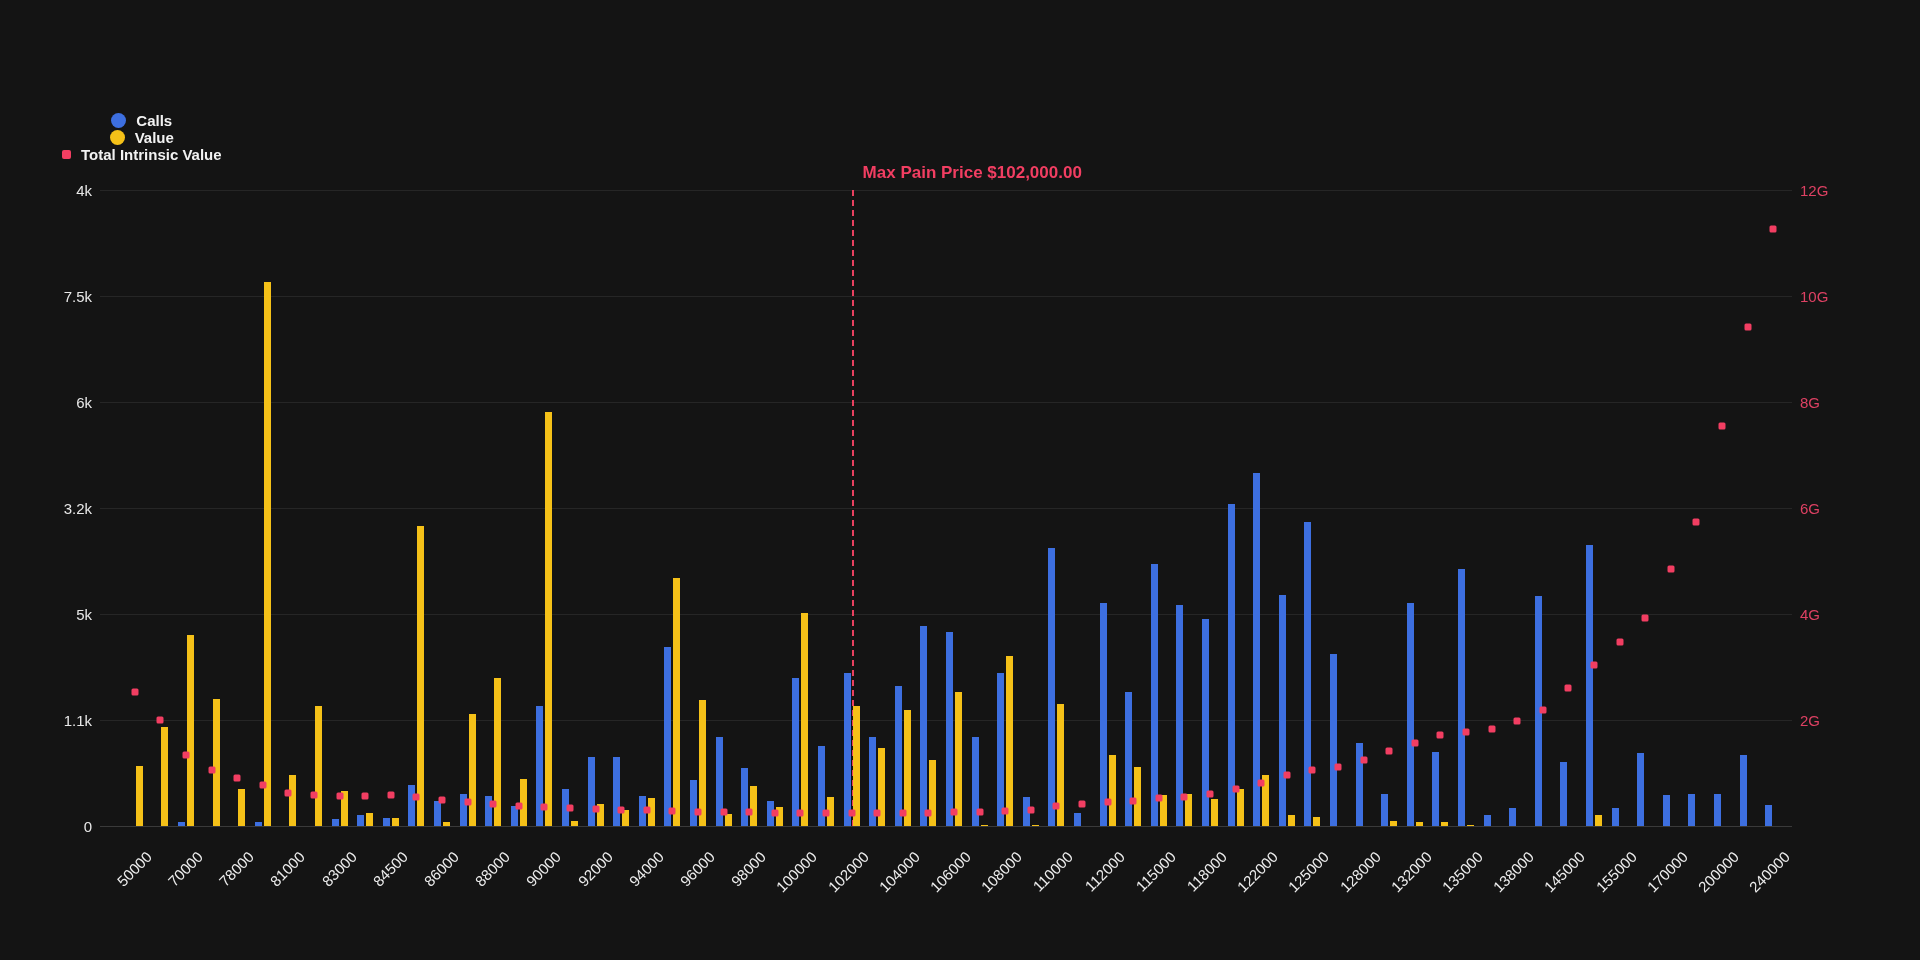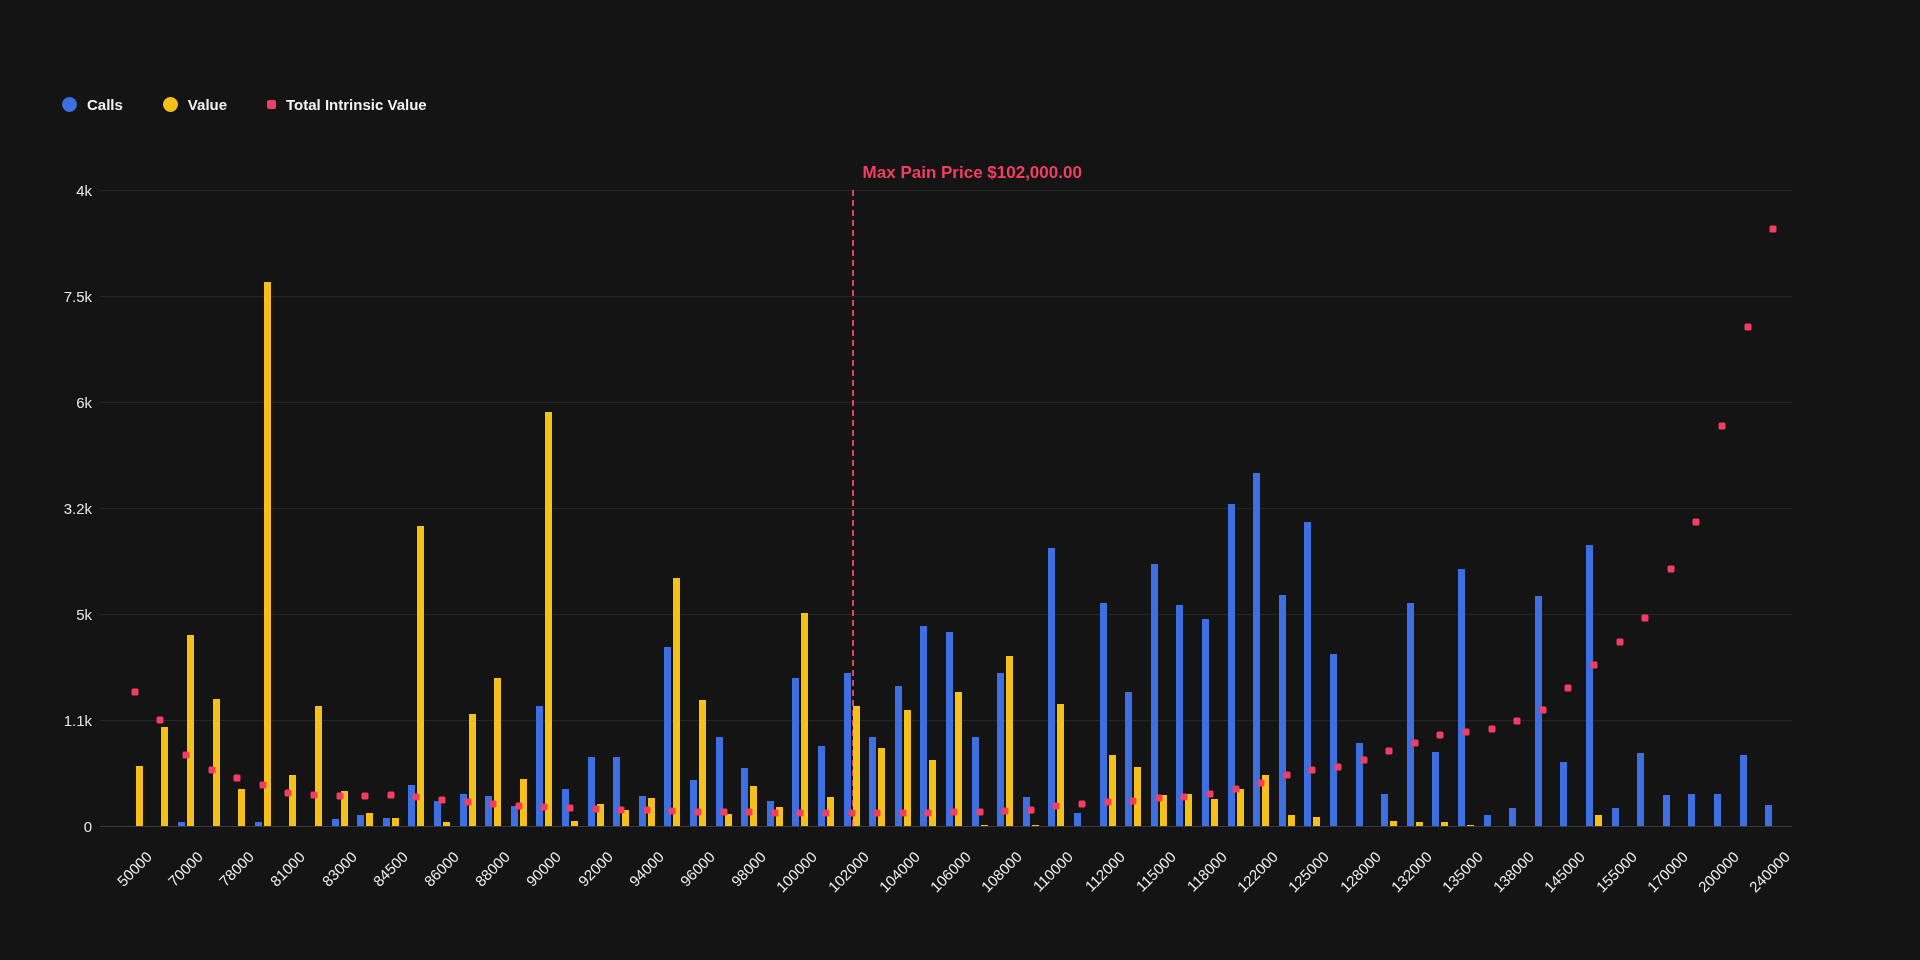--- a/index.html
+++ b/index.html
@@ -1,19 +1,19 @@
 <!DOCTYPE html>
 <html><head>
 <meta charset="utf-8">
 <style>
   html,body{margin:0;padding:0;background:#141414;}
   #app{position:relative;width:1920px;height:960px;background:#141414;overflow:hidden;
        font-family:"Liberation Sans",sans-serif;}
   .title{position:absolute;left:52px;top:48px;color:#fff;font-size:24px;font-weight:bold;letter-spacing:.2px;}
-  .legend{position:absolute;left:62px;top:96px;display:flex;align-items:center;gap:40px;}
+  .legend{position:absolute;left:62px;top:112px;display:flex;align-items:center;flex-direction:column;}
   .legend-item{display:flex;align-items:center;gap:10px;cursor:pointer;}
   .legend-swatch{width:15px;height:15px;border-radius:50%;}
   .legend-swatch.sq{width:9px;height:9px;border-radius:2px;}
   .legend-label{color:#f2f2f2;font-size:15px;font-weight:bold;}
   #plot{position:absolute;left:100px;top:190px;width:1692px;height:636px;}
   .gridline{position:absolute;left:0;right:0;height:1px;background:#262626;}
   .gridline.base{background:#3a3a3a;}
   #bars-layer{position:absolute;left:22px;top:0;width:1664px;height:636px;}
   .strike-group{position:absolute;bottom:0;width:25.6px;height:100%;}
   .bar{position:absolute;bottom:0;width:7px;}
@@ -51,20 +51,28 @@
   </div>
 
   <div class="yaxis-left">
       <div class="tick" style="top: 0px;">4k</div>
       <div class="tick" style="top: 106px;">7.5k</div>
       <div class="tick" style="top: 212px;">6k</div>
       <div class="tick" style="top: 318px;">3.2k</div>
       <div class="tick" style="top: 424px;">5k</div>
       <div class="tick" style="top: 530px;">1.1k</div>
       <div class="tick" style="top: 636px;">0</div>
+    </div>
+  <div class="yaxis-right">
+      <div class="tick" style="top: 0px;">12G</div>
+      <div class="tick" style="top: 106px;">10G</div>
+      <div class="tick" style="top: 212px;">8G</div>
+      <div class="tick" style="top: 318px;">6G</div>
+      <div class="tick" style="top: 424px;">4G</div>
+      <div class="tick" style="top: 530px;">2G</div>
     </div>
 
   <div id="plot">
     <div id="grid-layer">
         <div class="gridline" style="top: 0px;"></div>
         <div class="gridline" style="top: 106px;"></div>
         <div class="gridline" style="top: 212px;"></div>
         <div class="gridline" style="top: 318px;"></div>
         <div class="gridline" style="top: 424px;"></div>
         <div class="gridline" style="top: 530px;"></div>

